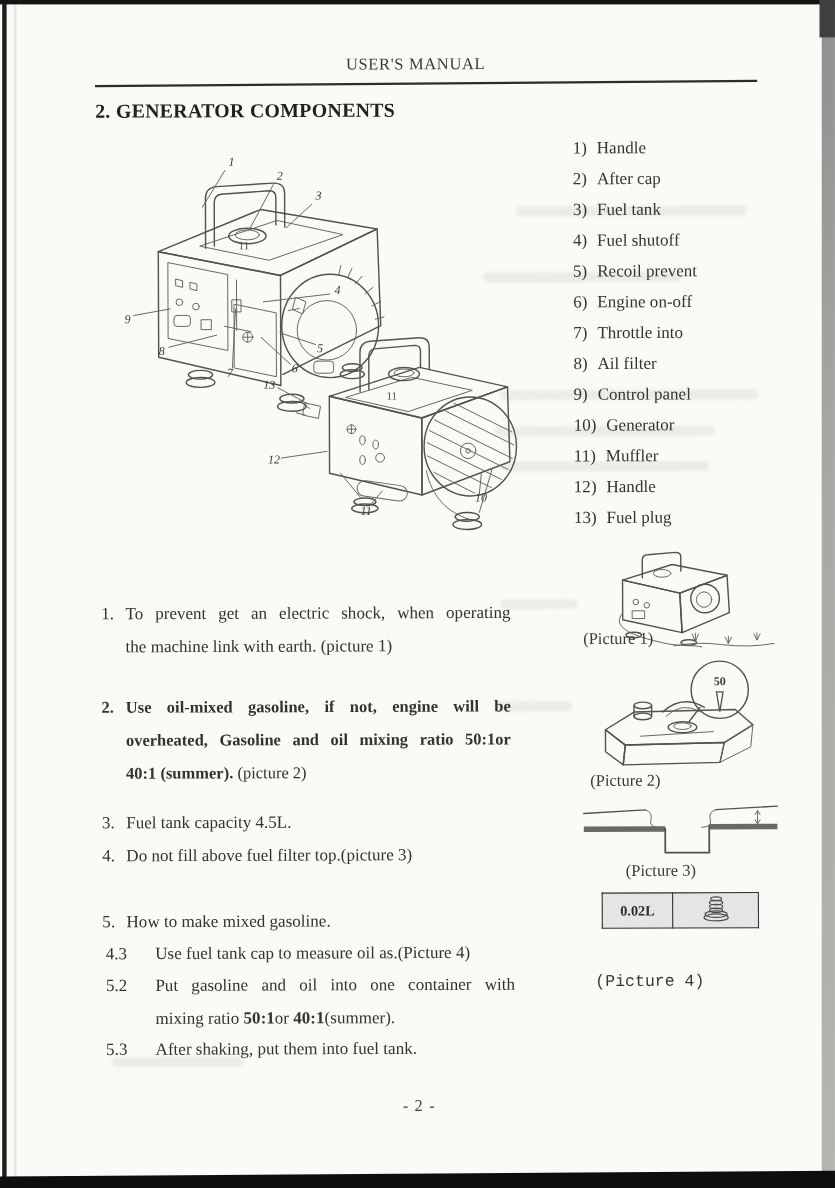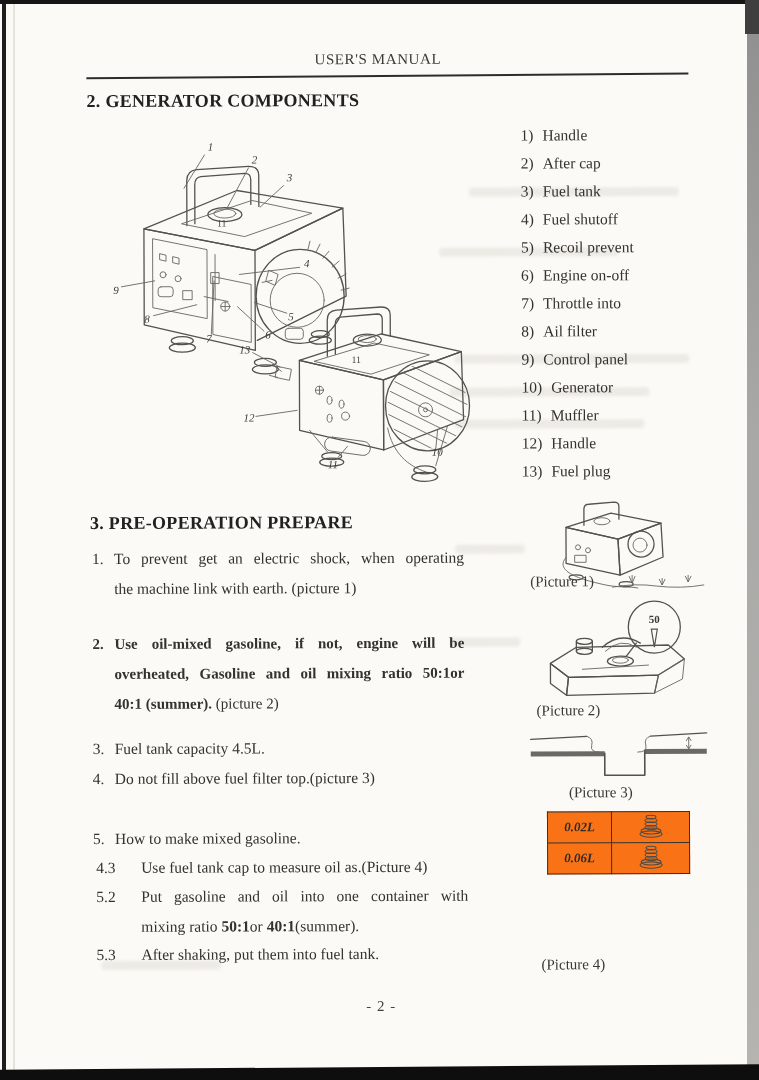--- a/index.html
+++ b/index.html
@@ -43,21 +43,21 @@
   .item2 .pline { font-size:15px; }
 
   .cap { position:absolute; font-size:15px; color:#3a3935; white-space:nowrap;text-align:center; }
 
   svg.draw { position:absolute; }
   .ink { stroke:#53524e; stroke-width:1.3; fill:none; stroke-linecap:round; stroke-linejoin:round; }
   .ink-thin { stroke:#66655f; stroke-width:0.9; fill:none; }
   .dlabel { font-family:"Liberation Serif",serif; font-style:italic; font-size:11px; fill:#3c3b37; }
   .dmark  { font-family:"Liberation Serif",serif; font-size:10px; fill:#4a4944; }
 
-  .pic4-table { position:absolute; left:546px; top:812px; border-collapse:collapse; background:#f97316;font-style:italic; }
+  .pic4-table { position:absolute; left:546px; top:812px; border-collapse:collapse; background:#e5e5e5; }
   .pic4-table td { border:1.6px solid #34332f; height:29px; text-align:center; vertical-align:middle; }
   .pic4-table td.vol { width:64px; font-size:13px; font-weight:bold; color:#2c2b28; }
   .pic4-table td.ic { width:78px; }
 
   .page-num { left:0; top:998px; width:759px; text-align:center; font-size:15px; color:#45443f; letter-spacing:1px; }
 
   
   .smudge { position:absolute; height:9px; background:#edebe5; border-radius:4px; filter:blur(1.5px); }
 </style>
 </head>
@@ -223,21 +223,20 @@
     <div class="comp-row"><span class="comp-num">6)</span><span>Engine on-off</span></div>
     <div class="comp-row"><span class="comp-num">7)</span><span>Throttle into</span></div>
     <div class="comp-row"><span class="comp-num">8)</span><span>Ail filter</span></div>
     <div class="comp-row"><span class="comp-num">9)</span><span>Control panel</span></div>
     <div class="comp-row"><span class="comp-num">10)</span><span>Generator</span></div>
     <div class="comp-row"><span class="comp-num">11)</span><span>Muffler</span></div>
     <div class="comp-row"><span class="comp-num">12)</span><span>Handle</span></div>
     <div class="comp-row"><span class="comp-num">13)</span><span>Fuel plug</span></div>
   </div>
 
-  <div class="abs sec-title s3-title">3. PRE-OPERATION PREPARE</div>
 
   <div class="para" style="left:92px;top:543px;">
     <div class="pline">
         <span class="pnum">1.</span>
         <span class="ptxt just">To prevent get an electric shock, when operating</span>
       </div>
     <div class="pline">
         <span class="ptxt">the machine link with earth. (picture 1)</span>
       </div>
   </div>
@@ -375,36 +374,23 @@
               <g fill="none" stroke="#4c4b46" stroke-width="1.1">
                 <ellipse cx="14" cy="5" rx="5" ry="1.8"></ellipse>
                 <ellipse cx="14" cy="8.5" rx="6" ry="2"></ellipse>
                 <ellipse cx="14" cy="12" rx="6" ry="2"></ellipse>
                 <ellipse cx="14" cy="15.5" rx="6" ry="2"></ellipse>
                 <ellipse cx="14" cy="19" rx="10" ry="3"></ellipse>
                 <ellipse cx="14" cy="22" rx="11" ry="3.2"></ellipse>
               </g>
             </svg></td>
       </tr>
-      <tr>
-        <td class="vol">0.06L</td>
-        <td class="ic"><svg width="28" height="26" viewBox="0 0 28 26">
-              <g fill="none" stroke="#4c4b46" stroke-width="1.1">
-                <ellipse cx="14" cy="5" rx="5" ry="1.8"></ellipse>
-                <ellipse cx="14" cy="8.5" rx="6" ry="2"></ellipse>
-                <ellipse cx="14" cy="12" rx="6" ry="2"></ellipse>
-                <ellipse cx="14" cy="15.5" rx="6" ry="2"></ellipse>
-                <ellipse cx="14" cy="19" rx="10" ry="3"></ellipse>
-                <ellipse cx="14" cy="22" rx="11" ry="3.2"></ellipse>
-              </g>
-            </svg></td>
-      </tr>
     </tbody>
   </table>
-  <div class="cap" style="left:540px;top:957px;">(Picture 4)</div>
+  <div class="cap" style="left:540px;top:885px;font-family:Liberation Mono, monospace;">(Picture 4)</div>
 
   <div class="abs page-num">- 2 -</div>
 
 </div>
 
 <div class="abs fold-line"></div>
 <div class="abs edge-left"></div>
 <div class="abs edge-top"></div>
 <div class="abs edge-right"></div>
 <div class="abs edge-right-cap"></div>

